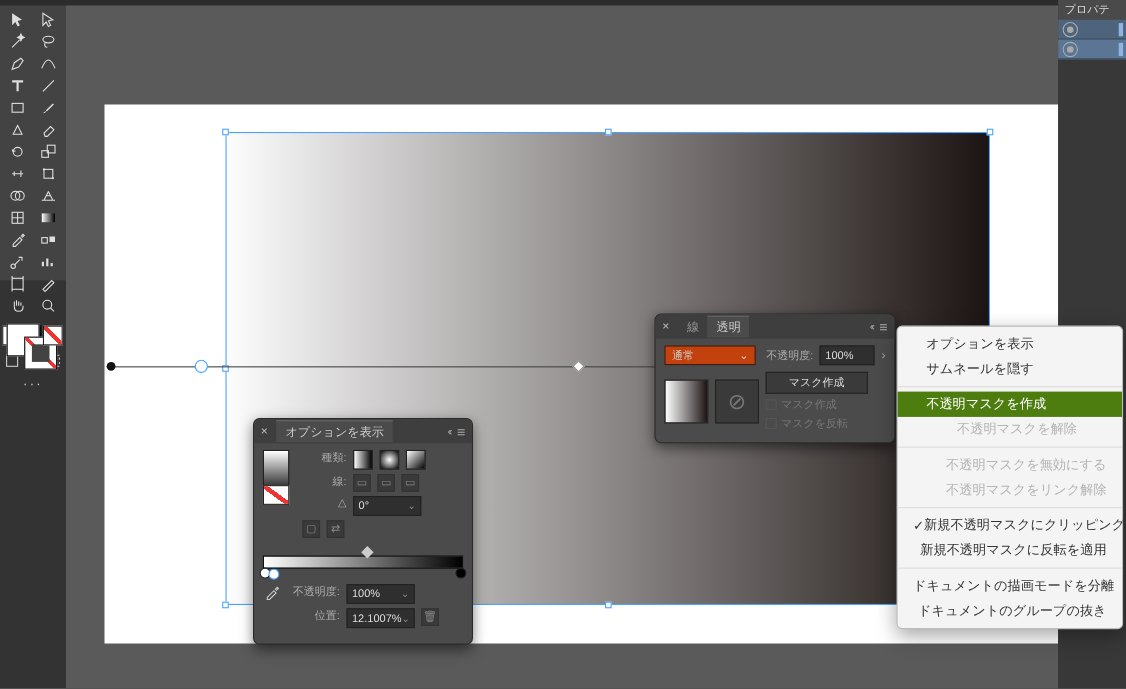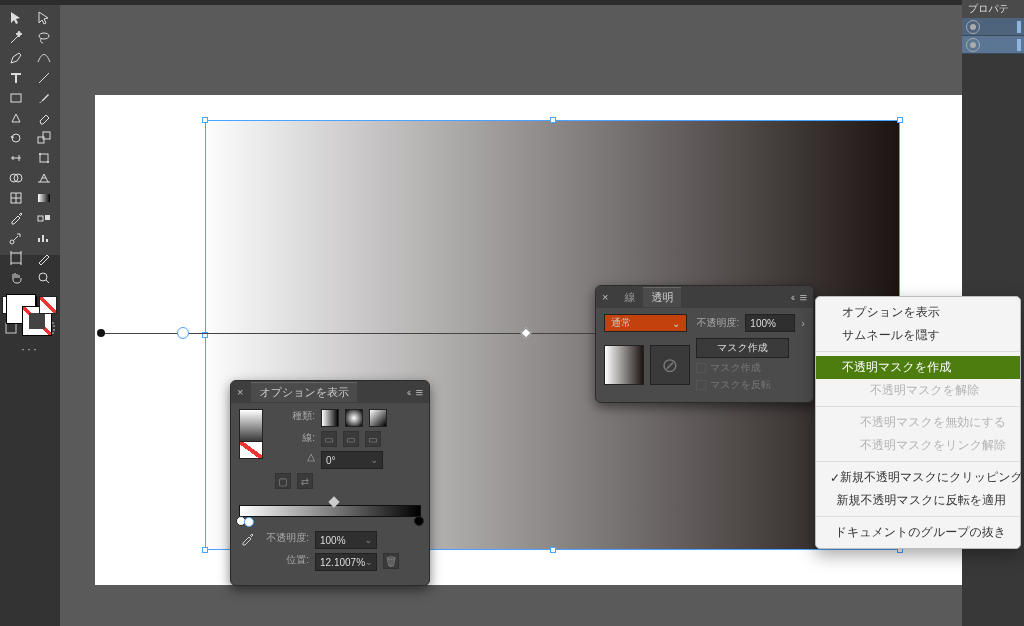--- a/index.html
+++ b/index.html
@@ -555,15 +555,19 @@
       <span class="ctx-check">✓</span>
       <span>新規不透明マスクにクリッピングを適用</span>
     </div>
   <div class="ctx-item">
       <span class="ctx-check"></span>
       <span>新規不透明マスクに反転を適用</span>
     </div>
   <div class="ctx-sep"></div>
   <div class="ctx-item">
       <span class="ctx-check"></span>
+      <span>ドキュメントの描画モードを分離</span>
+    </div>
+  <div class="ctx-item">
+      <span class="ctx-check"></span>
       <span>ドキュメントのグループの抜き</span>
     </div>
 </div>
 
 </body></html>

